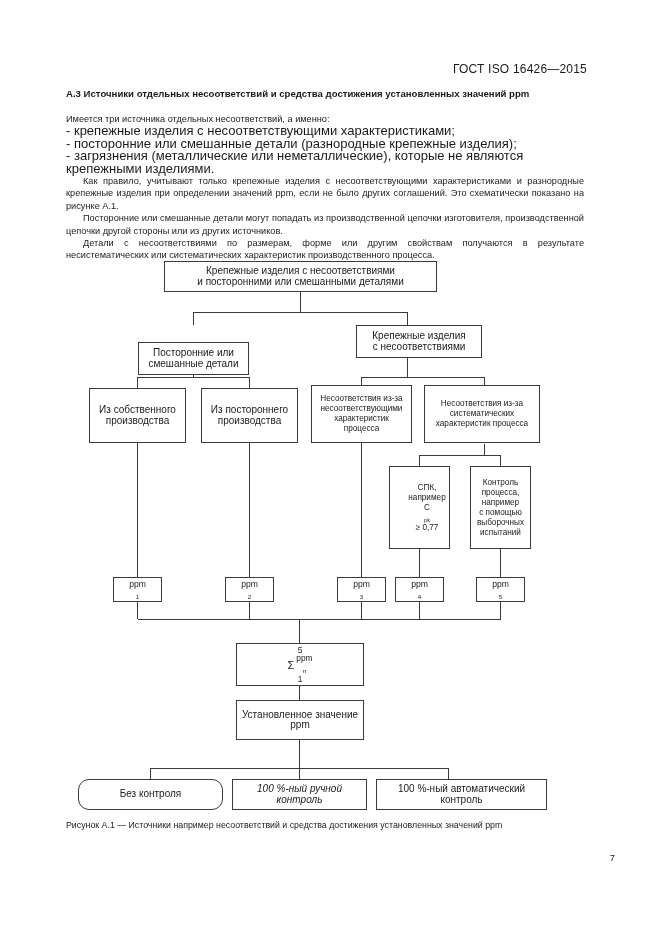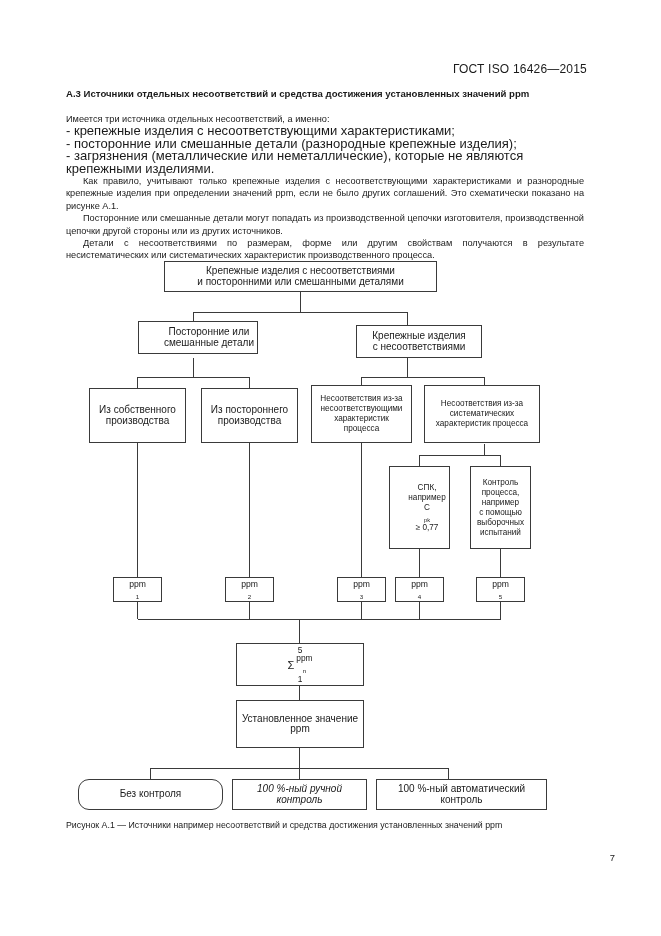--- a/index.html
+++ b/index.html
@@ -142,21 +142,21 @@
 
   <div class="nodes">
 
     <div class="node" style="left:164px;top:261px;width:273px;height:31px;">
       <span>
         <span>Крепежные изделия с несоответствиями</span>
         <span>и посторонними или смешанными деталями</span>
       </span>
     </div>
 
-    <div class="node" style="left:138px;top:321px;width:120px;height:33px;justify-content:flex-end;">
+    <div class="node" style="left:138px;top:342px;width:111px;height:33px;">
       <span>
         <span>Посторонние или</span>
         <span>смешанные детали</span>
       </span>
     </div>
 
     <div class="node" style="left:356px;top:325px;width:126px;height:33px;">
       <span>
         <span>Крепежные изделия</span>
         <span>с несоответствиями</span>
@@ -235,21 +235,21 @@
 
     <div class="node sigma" style="left:236px;top:643px;width:128px;height:43px;">
       <span class="stop top-n">5</span>
       <span class="srow">
         <span class="sig-glyph">Σ</span>
         <span><span>ppm</span><sub>n</sub></span>
       </span>
       <span class="sbot bot-n">1</span>
     </div>
 
-    <div class="node" style="left:236px;top:700px;width:128px;height:48px;">
+    <div class="node" style="left:236px;top:700px;width:128px;height:40px;">
       <span>
         <span>Установленное значение</span>
         <span>ppm</span>
       </span>
     </div>
 
     <div class="node" style="left:78px;top:779px;width:145px;height:31px;border-radius:11px;">
       <span>Без контроля</span>
     </div>
 

